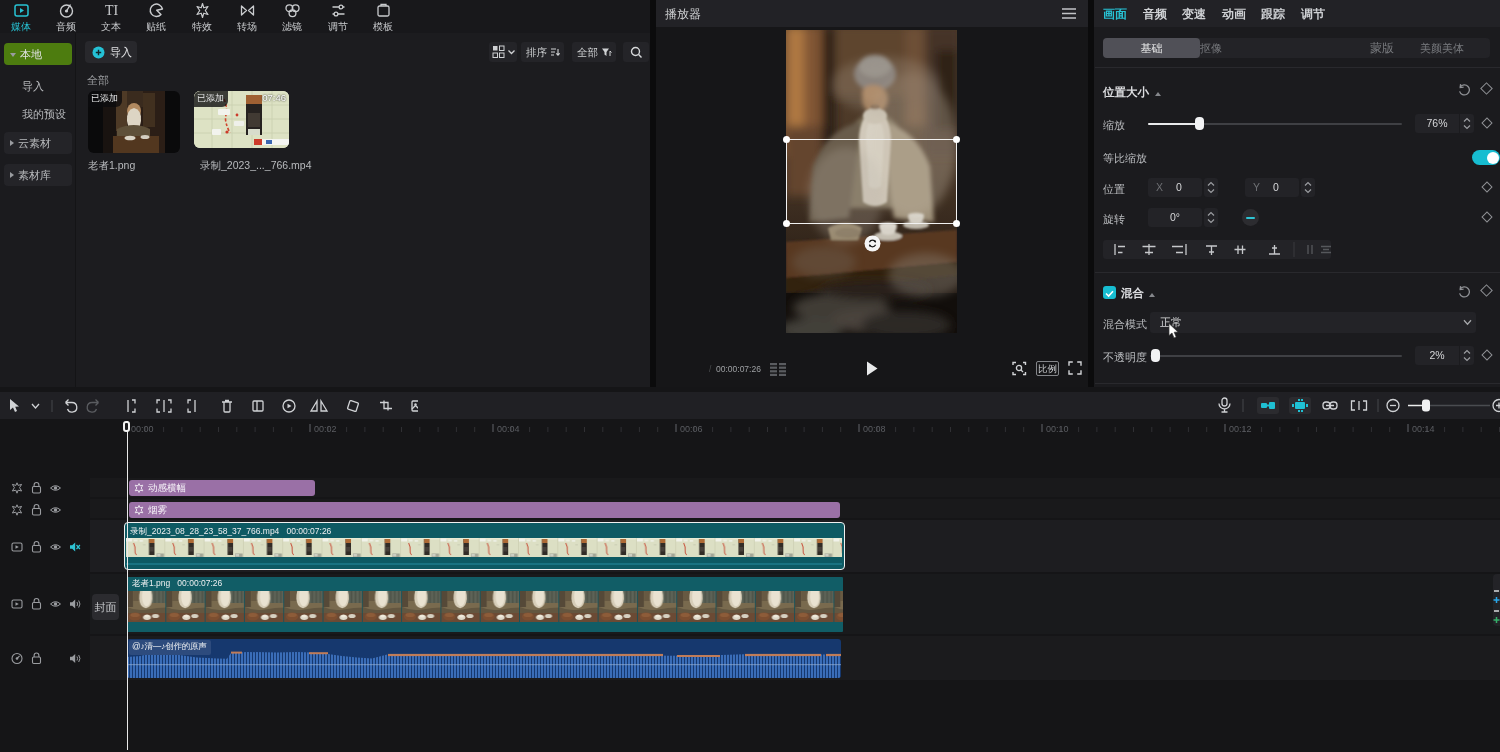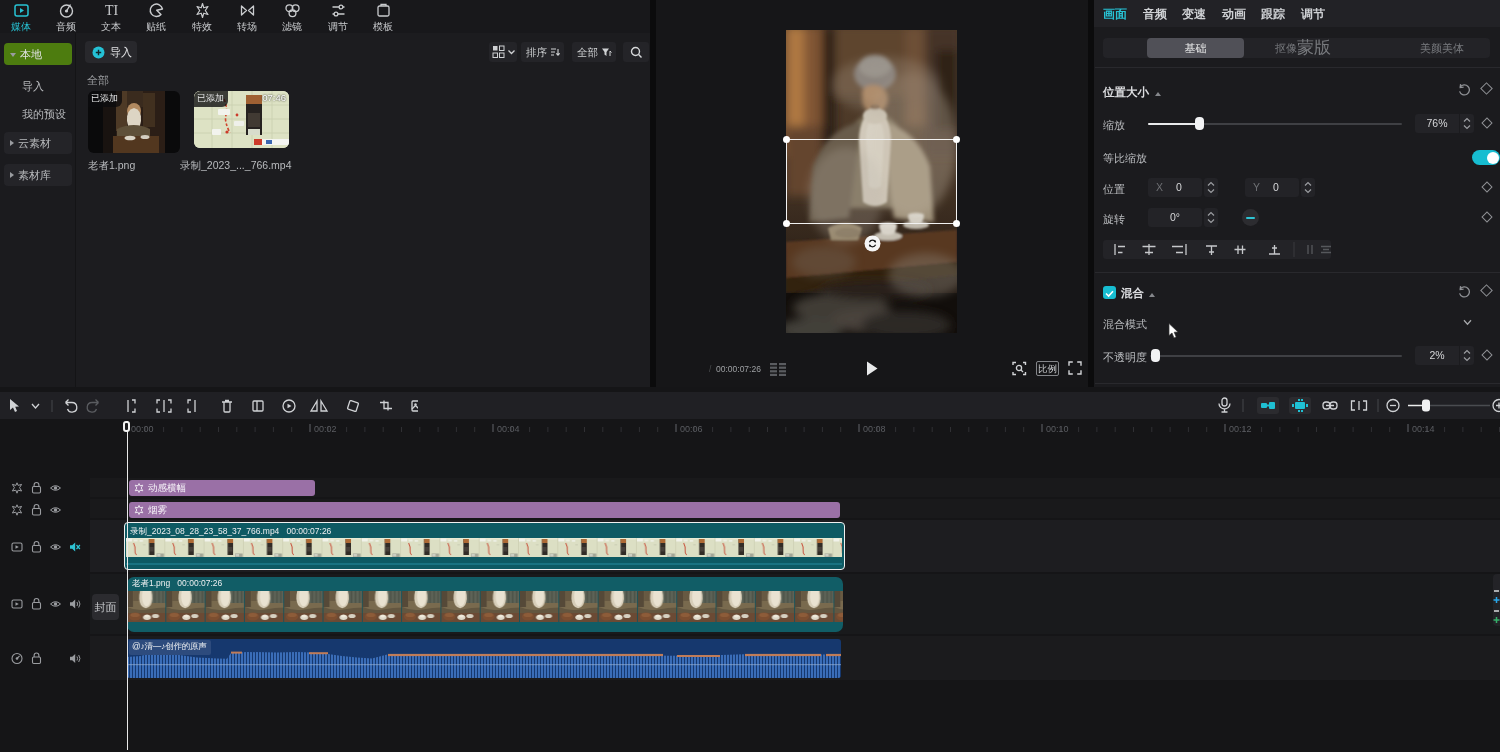--- a/index.html
+++ b/index.html
@@ -174,23 +174,29 @@
         <rect x="18" y="38" width="9" height="6" rx="1" fill="#f2f3ee"></rect>
         <rect x="60" y="48" width="35" height="6" fill="#f4f5f2"></rect>
         <rect x="60" y="48" width="8" height="6" fill="#cc3b2a"></rect>
         <rect x="72" y="49" width="6" height="4" fill="#3a66b0"></rect>
         <circle cx="33" cy="41" r="1.6" fill="#cc3b2a"></circle>
         <circle cx="43" cy="24" r="1.4" fill="#cc3b2a"></circle>
       </svg>
       <div class="abs" style="left:0; top:0; padding:1px 4px 2px 3px; background:rgba(12,12,14,.78); border-radius:6px 0 6px 0; color:#e8e9ea; font-size:9px;">已添加</div>
       <div class="abs" style="right:3px; top:1px; color:#fff; font-size:9.5px; text-shadow:0 0 2px #000;padding-left:27px;">07:46</div>
     </div>
-    <div class="abs" style="left:103px; top:126px; color:#b8babd; font-size:10.5px;text-align:right;">录制_2023_..._766.mp4</div>
+    <div class="abs" style="left:123px; top:126px; color:#b8babd; font-size:10.5px;text-align:right;">录制_2023_..._766.mp4</div>
   </div>
   <div id="player" class="abs"></div>
+  <div id="playerHead" class="abs">
+    <div class="abs" style="left:9px; top:6px; color:#d2d4d6; font-size:12px;">播放器</div>
+    <svg class="abs" style="right:12px; top:8px;" width="14" height="11" viewBox="0 0 14 11">
+        <path d="M0 1 h14 M0 5.5 h14 M0 10 h14" stroke="#c2c4c7" stroke-width="1.4"></path>
+      </svg>
+  </div>
   <svg class="abs" style="left:786px; top:30px;" width="171" height="303" viewBox="0 0 171 303">
     <defs>
       <filter id="b6" x="-40%" y="-40%" width="180%" height="180%">
           <feGaussianBlur stdDeviation="5"></feGaussianBlur>
         </filter>
       <filter id="b3" x="-40%" y="-40%" width="180%" height="180%">
           <feGaussianBlur stdDeviation="2.2"></feGaussianBlur>
         </filter>
       <filter id="b2" x="-40%" y="-40%" width="180%" height="180%">
           <feGaussianBlur stdDeviation="1.2"></feGaussianBlur>
@@ -298,23 +304,23 @@
     </svg>
   <div id="rightPanel" class="abs"></div>
   <div id="rightHead" class="abs"></div>
   <div class="rp-tab sel" style="left:1103px;">画面</div>
   <div class="rp-tab" style="left:1143px;">音频</div>
   <div class="rp-tab" style="left:1182px;">变速</div>
   <div class="rp-tab" style="left:1222px;">动画</div>
   <div class="rp-tab" style="left:1261px;">跟踪</div>
   <div class="rp-tab" style="left:1301px;">调节</div>
   <div class="abs" style="left:1103px; top:38px; width:387px; height:20px; background:#232327; border-radius:4px;">
-    <div class="abs" style="left:0; top:0; width:97px; height:20px; background:#505057; border-radius:4px; color:#eceded; font-size:11px; text-align:center; line-height:20px;margin-left:44px;">基础</div>
-    <div class="abs" style="left:97px; width:97px; color:#77797d; font-size:11px; text-align:right; line-height:20px;">抠像</div>
-    <div class="abs" style="left:194px; width:97px; color:#77797d; font-size:17px; text-align:left; line-height:20px;">蒙版</div>
+    <div class="abs" style="left:0; top:0; width:97px; height:20px; background:#505057; border-radius:4px; color:#eceded; font-size:11px; text-align:center; line-height:20px;">基础</div>
+    <div class="abs" style="left:97px; width:97px; color:#77797d; font-size:11px; text-align:left; line-height:20px;">抠像</div>
+    <div class="abs" style="left:194px; width:97px; color:#77797d; font-size:12px; text-align:right; line-height:20px;">蒙版</div>
     <div class="abs" style="left:291px; width:96px; color:#77797d; font-size:11px; text-align:center; line-height:20px;">美颜美体</div>
   </div>
   <div class="abs" style="left:1095px; top:67px; width:405px; height:1px; background:#29292d;"></div>
 
   <div class="abs" style="left:1103px; top:85px; color:#dcdde0; font-size:11.5px; font-weight:bold;">位置大小 <span style="display:inline-block; width:0; height:0; border-left:3.5px solid transparent; border-right:3.5px solid transparent; border-bottom:4px solid #85878b; margin-left:3px;"></span></div>
   <svg class="abs" style="left:1458px; top:83px;" width="13" height="13" viewBox="0 0 13 13">
       <path d="M2.2 4.2 a5 5 0 1 1 -0.6 4.2" fill="none" stroke="#8f9195" stroke-width="1.3"></path>
       <path d="M2.6 1.2 L2.2 4.6 L5.6 4.2" fill="none" stroke="#8f9195" stroke-width="1.3"></path>
     </svg>
   <div class="abs" style="left:1482px; top:84px; width:9px; height:9px; border:1.2px solid #8f9195; transform:rotate(45deg);"></div>
@@ -384,20 +390,21 @@
         <path d="M3 6.5 L5.6 9 L10 4.2" fill="none" stroke="#fff" stroke-width="1.6"></path>
       </svg></div>
   <div class="abs" style="left:1121px; top:286px; color:#dcdde0; font-size:11.5px; font-weight:bold;">混合 <span style="display:inline-block; width:0; height:0; border-left:3.5px solid transparent; border-right:3.5px solid transparent; border-bottom:4px solid #85878b; margin-left:2px;"></span></div>
   <svg class="abs" style="left:1458px; top:285px;" width="13" height="13" viewBox="0 0 13 13">
       <path d="M2.2 4.2 a5 5 0 1 1 -0.6 4.2" fill="none" stroke="#8f9195" stroke-width="1.3"></path>
       <path d="M2.6 1.2 L2.2 4.6 L5.6 4.2" fill="none" stroke="#8f9195" stroke-width="1.3"></path>
     </svg>
   <div class="abs" style="left:1482px; top:286px; width:9px; height:9px; border:1.2px solid #8f9195; transform:rotate(45deg);"></div>
 
   <div class="abs" style="left:1103px; top:317px; color:#b9bbbe; font-size:11px;">混合模式</div>
+  <div class="abs" style="left:1150px; top:312px; width:326px; height:21px; background:#232327; border-radius:3px; color:#d6d7d9; font-size:11px; line-height:21px; padding-left:10px;">正常</div>
   <svg class="abs" style="left:1463px; top:319px;" width="9" height="7" viewBox="0 0 9 7">
       <path d="M1 1.2 L4.5 5.2 L8 1.2" fill="none" stroke="#a5a7aa" stroke-width="1.3"></path>
     </svg>
   <svg class="abs" style="left:1168px; top:323px;" width="12" height="17" viewBox="0 0 12 17">
       <path d="M1 0.5 L1 12.5 L4 10 L6 15 L8.2 14 L6.2 9.2 L10 9 Z" fill="#fff" stroke="#333" stroke-width="0.7"></path>
     </svg>
 
   <div class="abs" style="left:1103px; top:350px; color:#b9bbbe; font-size:11px;">不透明度</div>
   <div class="abs" style="left:1150px; top:355px; width:252px; height:2px; background:#3f4044; border-radius:1px;"></div>
   <div class="abs" style="left:1151px; top:349px; width:9px; height:13px; background:#f2f3f4; border-radius:4px;"></div>
@@ -583,21 +590,21 @@
           <path d="M39.1 0 v19" stroke="#c2c5a6" stroke-width="0.7"></path>
           <rect x="13.5" y="2" width="3.5" height="1.8" fill="#eceee2"></rect>
           <rect x="17" y="6" width="2.5" height="1.5" fill="#cfd2b8"></rect>
         </pattern>
       </defs>
       <rect width="716" height="19" fill="url(#fcell)"></rect>
     </svg>
     <div class="abs" style="left:1px; top:40px; width:716px; height:2px; background:#1a7381;"></div>
   </div>
 
-  <div class="abs" style="left:127px; top:577px; width:716px; height:55px; background:#115d66; border-radius:7px;">
+  <div class="abs" style="left:127px; top:577px; width:716px; height:55px; background:#115d66; border-radius:1px;">
     <div class="abs" style="left:5px; top:1px; color:#eef0f1; font-size:8.5px;">老者1.png&nbsp;&nbsp;&nbsp;00:00:07:26</div>
     <svg class="abs" style="left:0; top:13.5px;" width="716" height="31" viewBox="0 0 716 31">
       <defs>
         <pattern id="icell" width="39.3" height="31" patternUnits="userSpaceOnUse">
           <rect width="39.3" height="31" fill="#796a4e"></rect>
           <rect x="21" y="0" width="18.3" height="12" fill="#5e6458"></rect>
           <path d="M24 0 v12 M28 0 v12 M32 0 v12 M36 0 v12" stroke="#4e5449" stroke-width="1.8"></path>
           <rect x="0" y="0" width="6" height="16" fill="#554938"></rect>
           <rect x="6" y="0" width="7" height="10" fill="#675942"></rect>
           <path d="M13 0 q-2 8.5 0.8 14 q2.2 3.2 5 3.2 q2.8 0 5 -3.2 q2.8 -5.5 0.8 -14 Z" fill="#d6cdb8"></path>

